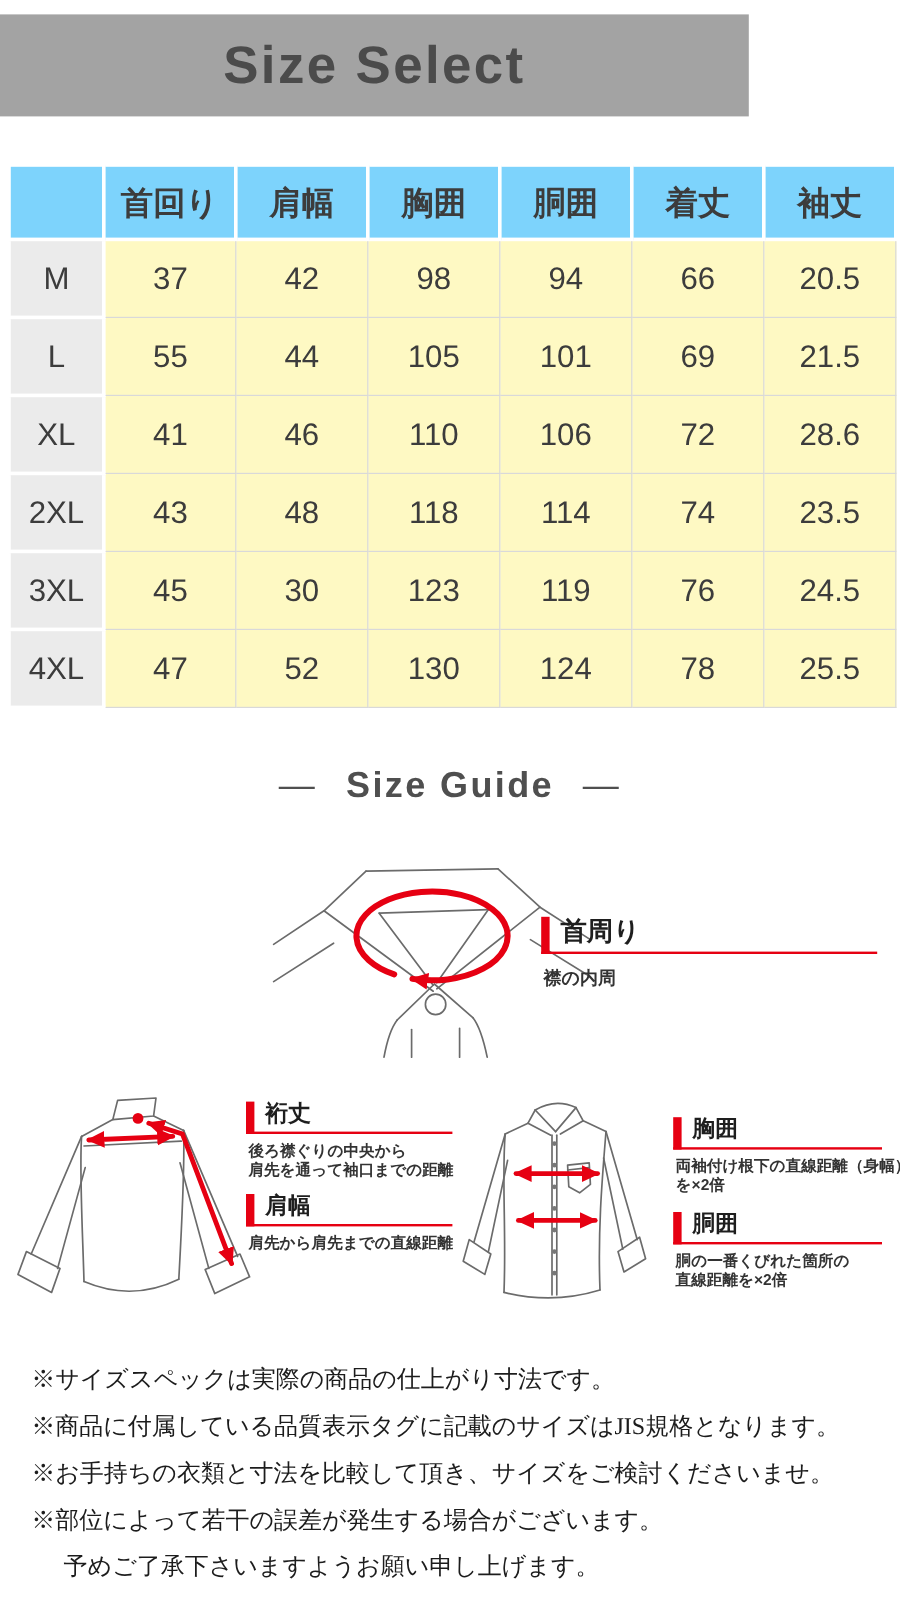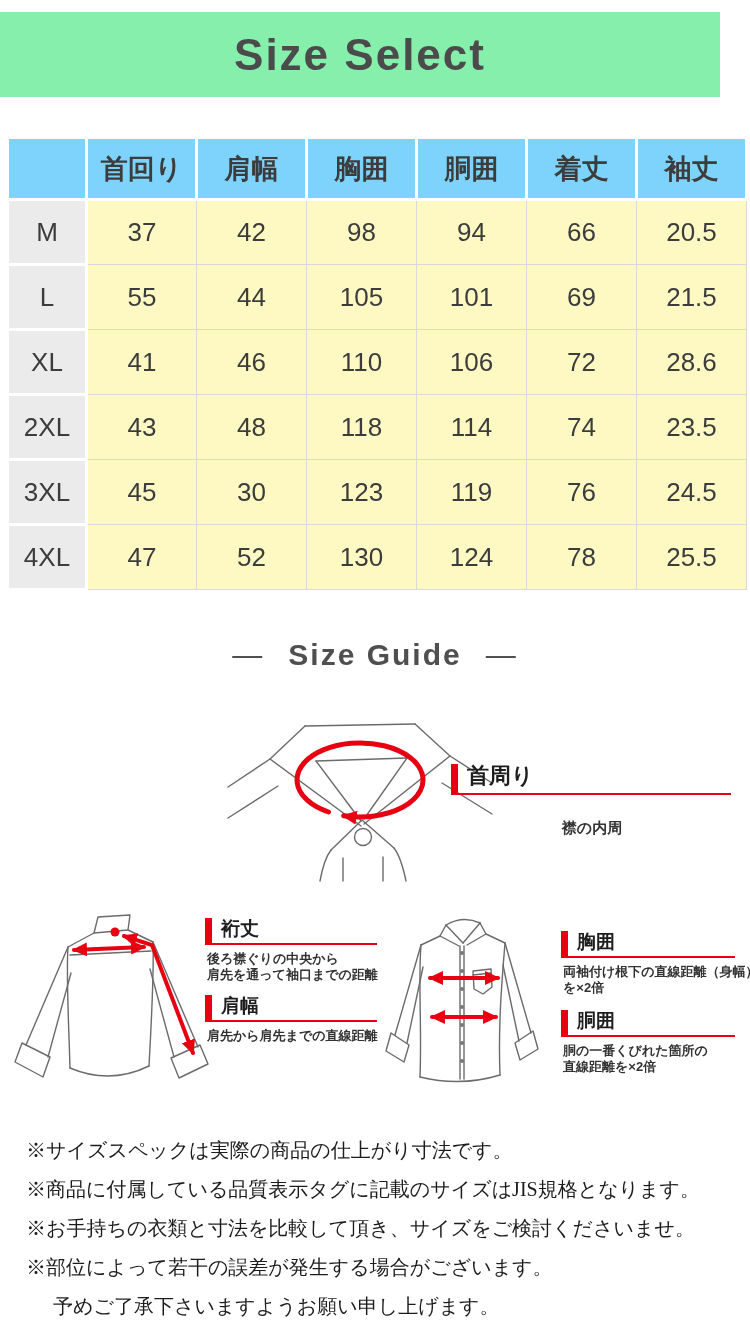--- a/index.html
+++ b/index.html
@@ -3,22 +3,22 @@
 <meta charset="utf-8">
 <style>
   html,body { margin:0; padding:0; background:#fff; }
   .page {
     position:relative; width:750px; height:1344px; background:#ffffff;
     font-family:"Liberation Sans","DejaVu Sans",sans-serif; overflow:hidden;
   }
 
   
   .banner {
-    position:absolute; left:0; top:12px; width:720px; height:85px;
-    background:#86efac; display:flex; align-items:center; justify-content:center;
+    position:absolute; left:0; top:12px; width:624px; height:85px;
+    background:#a3a3a3; display:flex; align-items:center; justify-content:center;
   }
   .banner-title { font-size:44px; font-weight:bold; color:#4b4b4b; letter-spacing:2px; }
 
   
   table.size-table {
     position:absolute; left:6px; top:136px; width:739px;
     border-collapse:collapse; table-layout:fixed;
   }
   .size-table td { text-align:center; vertical-align:middle; padding:0; }
   .size-table tr.hrow { height:62px; }
@@ -53,21 +53,21 @@
   .glabel .ttl {
     font-weight:bold; color:#1e1e1e; font-size:19px; line-height:21px;
     border-left:7px solid #e60012; border-bottom:2px solid #e60012;
     padding:0 0 4px 9px;
   }
   .glabel .dsc {
     font-weight:bold; color:#333333; font-size:13px; line-height:16px;
     margin-top:6px; padding-left:2px; white-space:nowrap;
   }
   .glabel.neck .ttl { font-size:22px; line-height:24px; padding-bottom:5px; }
-  .glabel.neck .dsc { font-size:15px; line-height:18px; margin-top:24px;text-align:center; }
+  .glabel.neck .dsc { font-size:15px; line-height:18px; margin-top:12px; }
 
   
   .notes {
     position:absolute; left:26px; top:1131px; width:716px;
     font-family:"Liberation Serif","DejaVu Serif",serif;
     font-size:20px; color:#1c1c1c;
   }
   .notes .line { height:39px; line-height:39px; white-space:nowrap; }
   .notes .line.indent { padding-left:27px; }
 </style>

